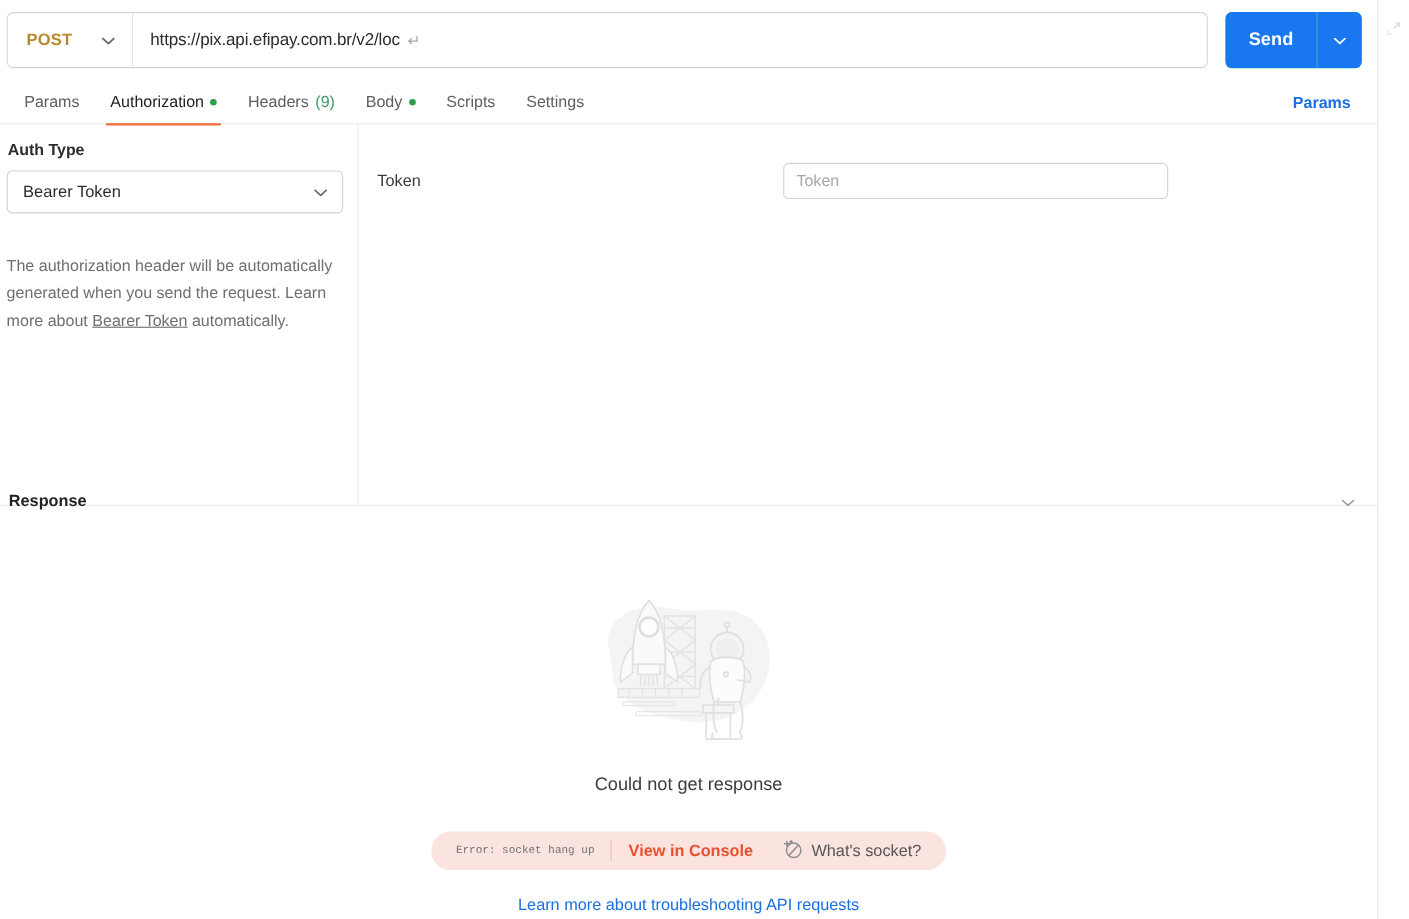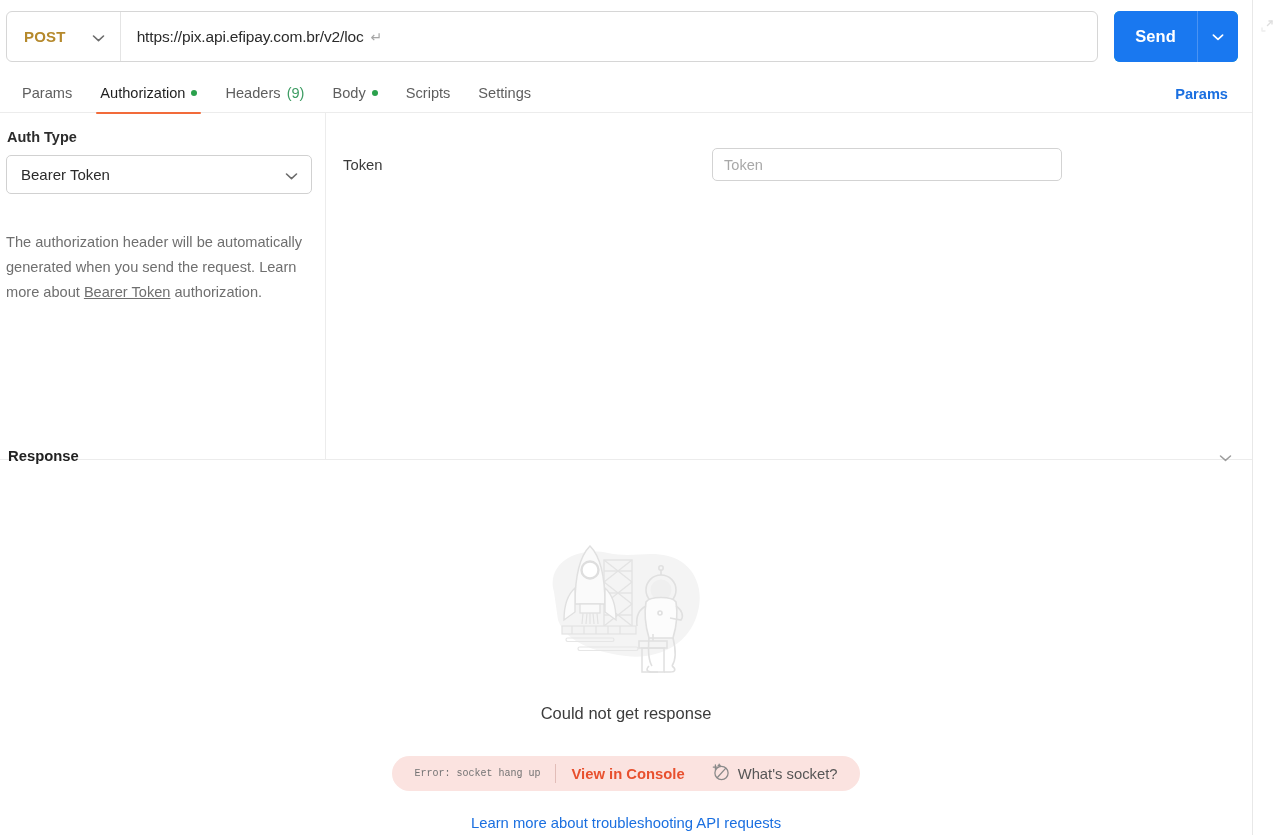--- a/index.html
+++ b/index.html
@@ -199,21 +199,21 @@
     <div class="auth-left">
       <div class="auth-label">Auth Type</div>
       <div class="select">
         <span class="select-val">Bearer Token</span>
         <span>
           <svg class="chev" viewBox="0 0 13 8">
               <path d="M1.5 2 L6.5 6.6 L11.5 2"></path>
             </svg>
         </span>
       </div>
-      <div class="helper"><span>The authorization header will be automatically generated when you send the request. Learn more about </span><a href="#">Bearer Token</a><span> authorization.</span></div>
+      <div class="helper"><span>The authorization header will be automatically generated when you send the request. Learn more about </span><a href="#">Bearer Token</a><span> automatically.</span></div>
     </div>
 
     <div class="auth-right">
       <div class="token-row">
         <div class="token-label">Token</div>
         <input class="token-input" type="text" placeholder="Token" style="">
       </div>
     </div>
   </div>
 

